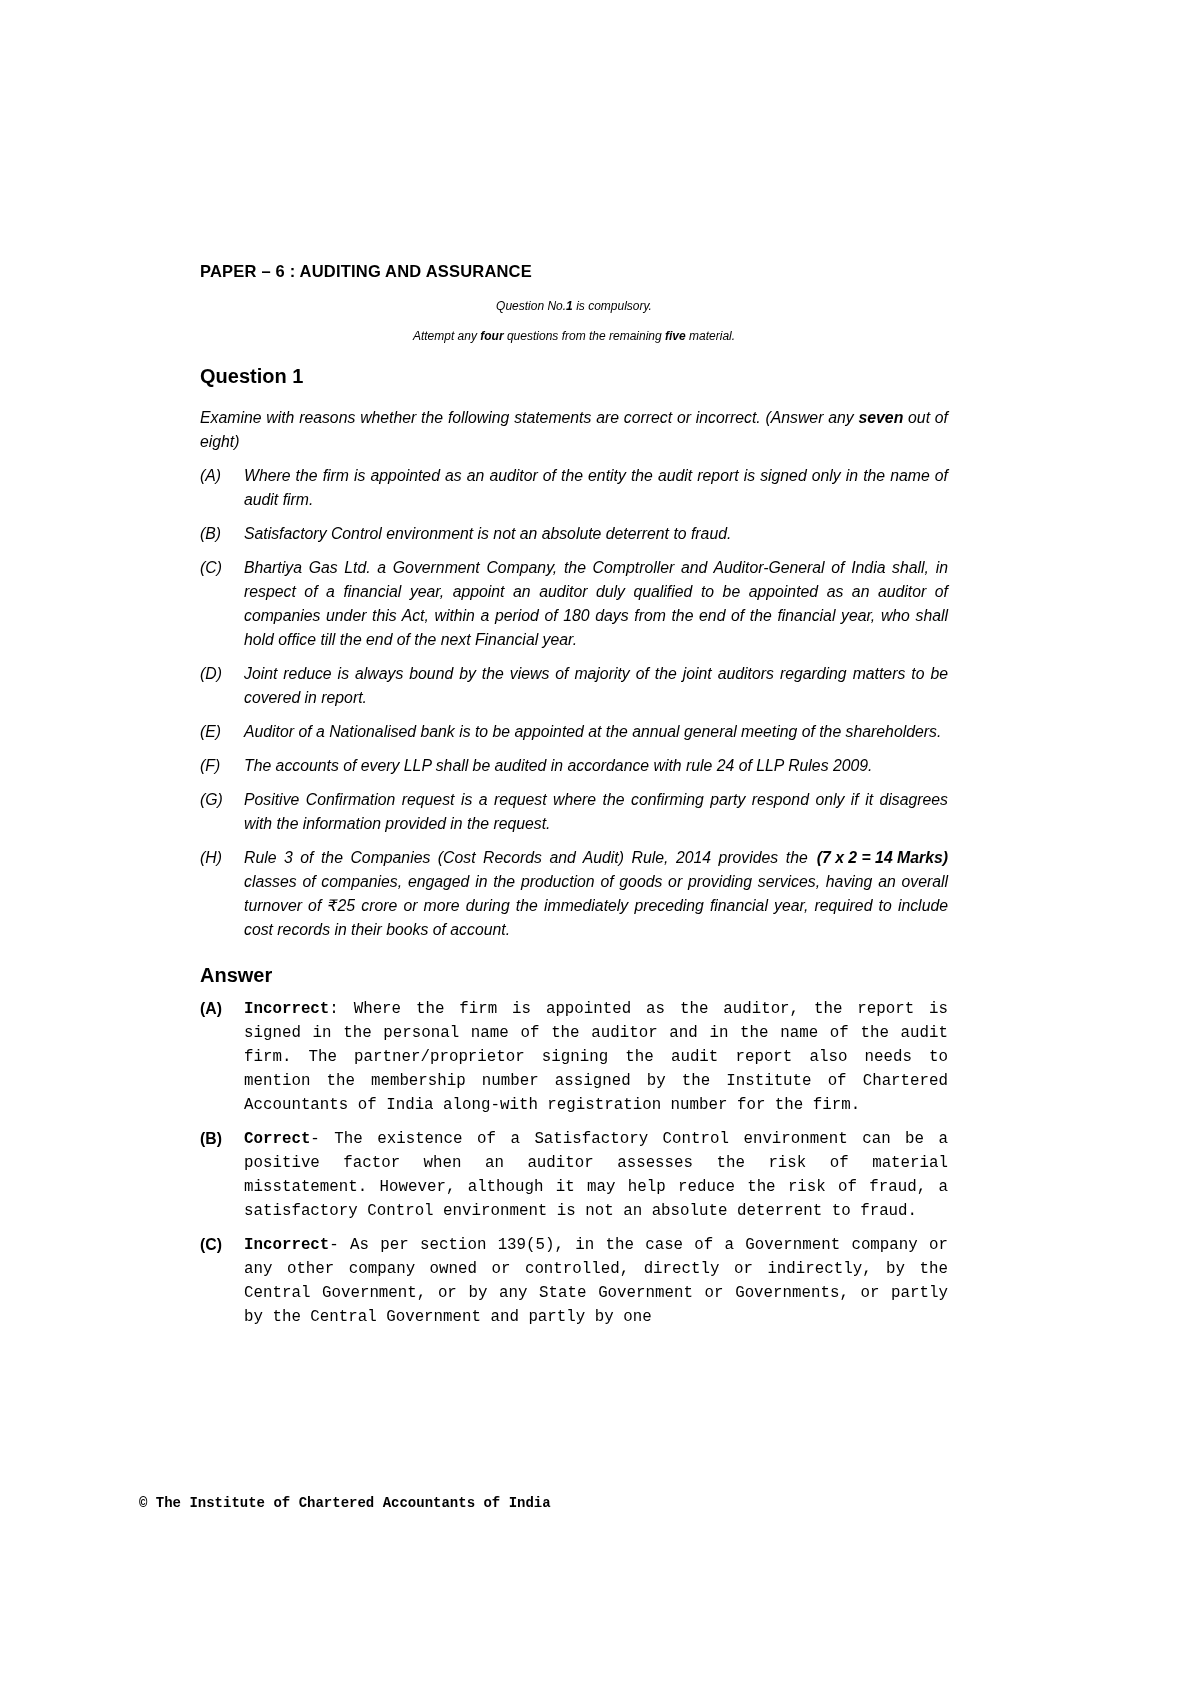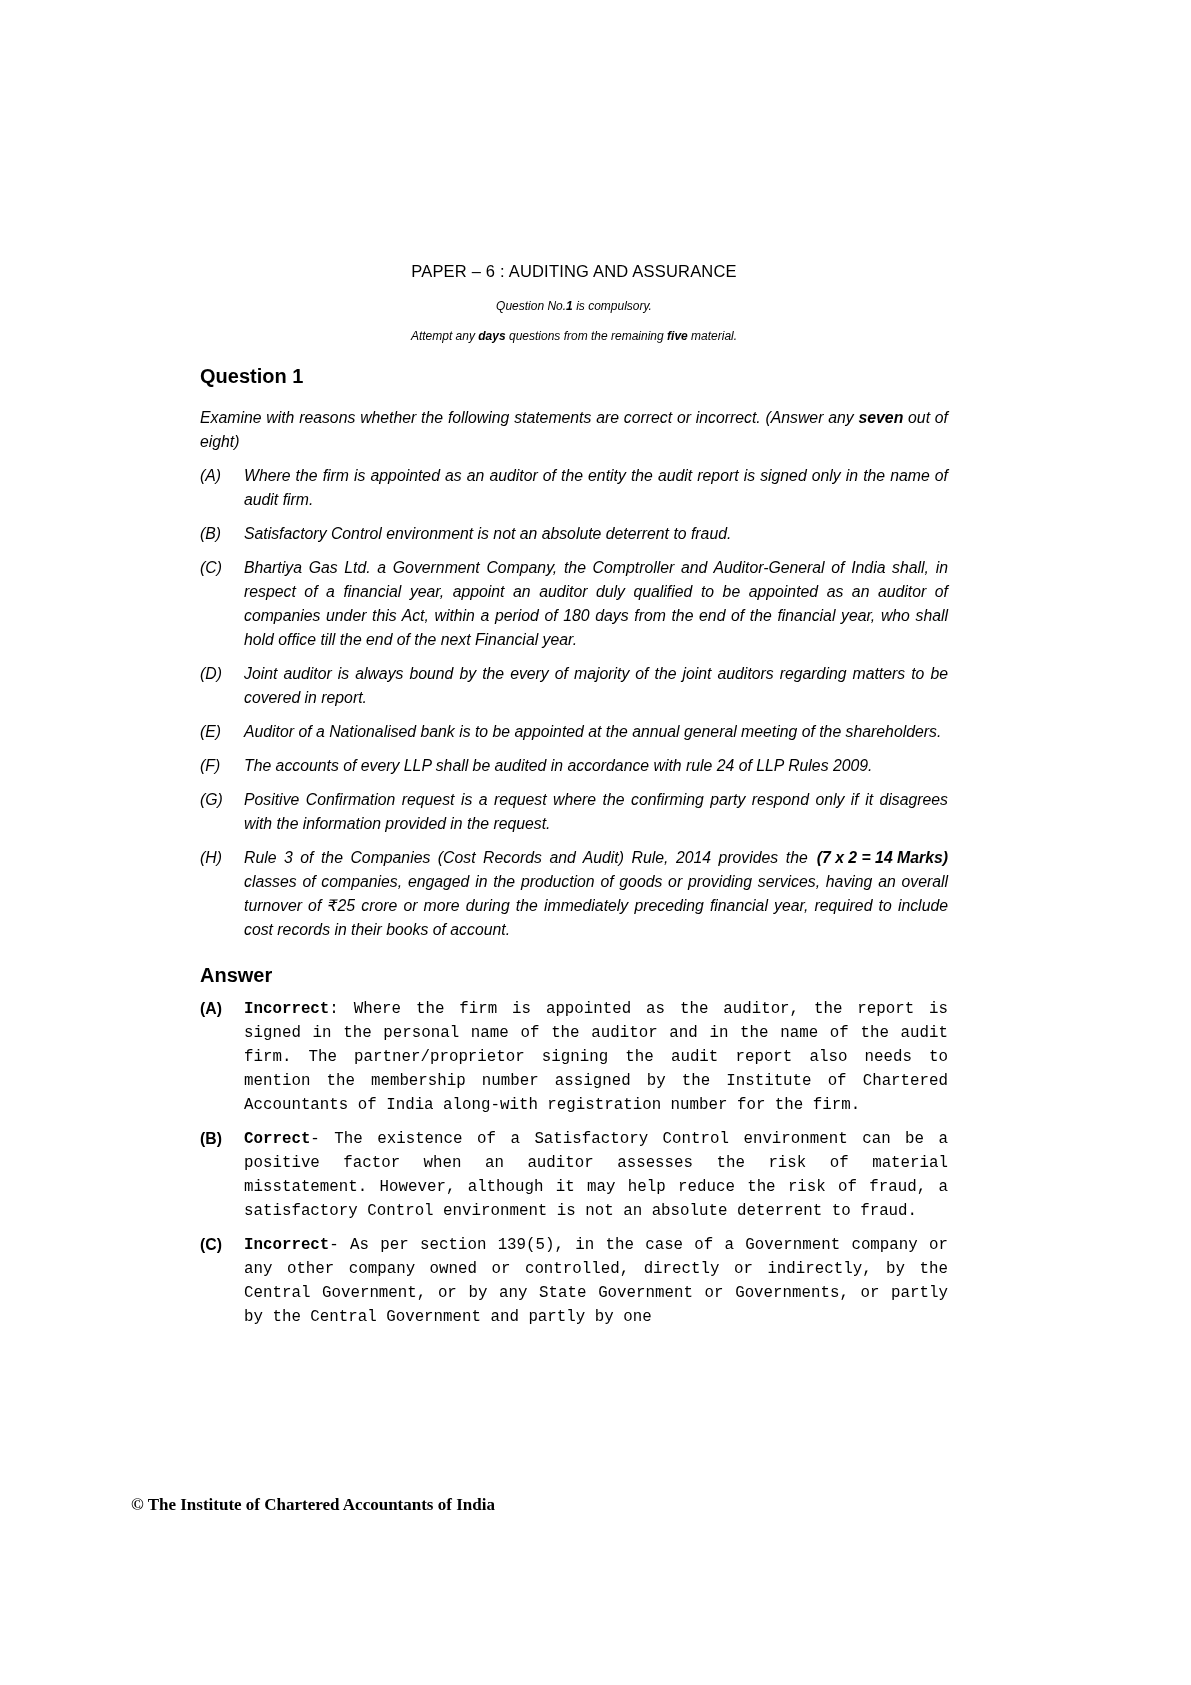--- a/index.html
+++ b/index.html
@@ -21,22 +21,21 @@
     height: 1685px;
     box-sizing: border-box;
   }
   .content {
     position: absolute;
     left: 200px;
     top: 262px;
     width: 748px;
   }
   .doc-title {
-    text-align: center;
-    font-weight: normal;
+    font-weight: bold;
     font-size: 16.5px;
     letter-spacing: 0.2px;
     margin: 0 0 18px 0;
   }
   .subline {
     text-align: center;
     font-style: italic;
     font-size: 12px;
     margin: 0 0 16px 0;
   }
@@ -79,42 +78,42 @@
   }
   .list-item.ans .body b { font-weight: bold; }
   .marks {
     float: right;
     font-weight: bold;
     font-style: italic;
     margin-left: 9px;
   }
   .footer {
     position: absolute;
-    left: 131px;
+    left: 139px;
     top: 1495px;
-    font-family: Liberation Serif, serif;
+    font-family: Liberation Mono, monospace;
     font-weight: bold;
-    font-size: 17px;
+    font-size: 14px;
   }
   .rupee { font-family: "DejaVu Sans", sans-serif; }
 </style>
 </head>
 <body>
 
 <div class="page">
   <div class="content">
 
     <div class="doc-title">PAPER – 6 : AUDITING AND ASSURANCE</div>
 
     <div class="subline">
       <span>Question No.</span><b>1</b><span> is compulsory.</span>
     </div>
 
     <div class="subline">
-      <span>Attempt  any </span><b>days</b><span> questions from the remaining </span><b>five</b><span> material.</span>
+      <span>Attempt  any </span><b>four</b><span> questions from the remaining </span><b>five</b><span> material.</span>
     </div>
 
     <div class="section-head">Question 1</div>
 
     <div class="para italic">
       <span>Examine with reasons whether the following  statements  are correct or incorrect.  (Answer any </span><b>seven</b><span> out of eight)</span>
     </div>
 
     <div class="list-item">
       <span class="marker">(A)</span>
@@ -126,21 +125,21 @@
       <span class="body">Satisfactory  Control environment is not an absolute deterrent  to fraud.</span>
     </div>
 
     <div class="list-item">
       <span class="marker">(C)</span>
       <span class="body">Bhartiya Gas Ltd. a Government Company, the Comptroller and Auditor-General of India shall, in respect of a financial year, appoint an auditor duly qualified to be appointed as an auditor of companies under this Act, within a period of 180 days from the end of the financial year, who shall hold office till the end of the next Financial year.</span>
     </div>
 
     <div class="list-item">
       <span class="marker">(D)</span>
-      <span class="body">Joint auditor is always bound by the every of majority of the joint auditors regarding matters to be covered in report.</span>
+      <span class="body">Joint reduce is always bound by the views of majority of the joint auditors regarding matters to be covered in report.</span>
     </div>
 
     <div class="list-item">
       <span class="marker">(E)</span>
       <span class="body">Auditor of a Nationalised bank is to be appointed at the annual general meeting of the shareholders.</span>
     </div>
 
     <div class="list-item">
       <span class="marker">(F)</span>
       <span class="body">The accounts of every LLP shall be audited in accordance with rule 24 of LLP Rules 2009.</span>

